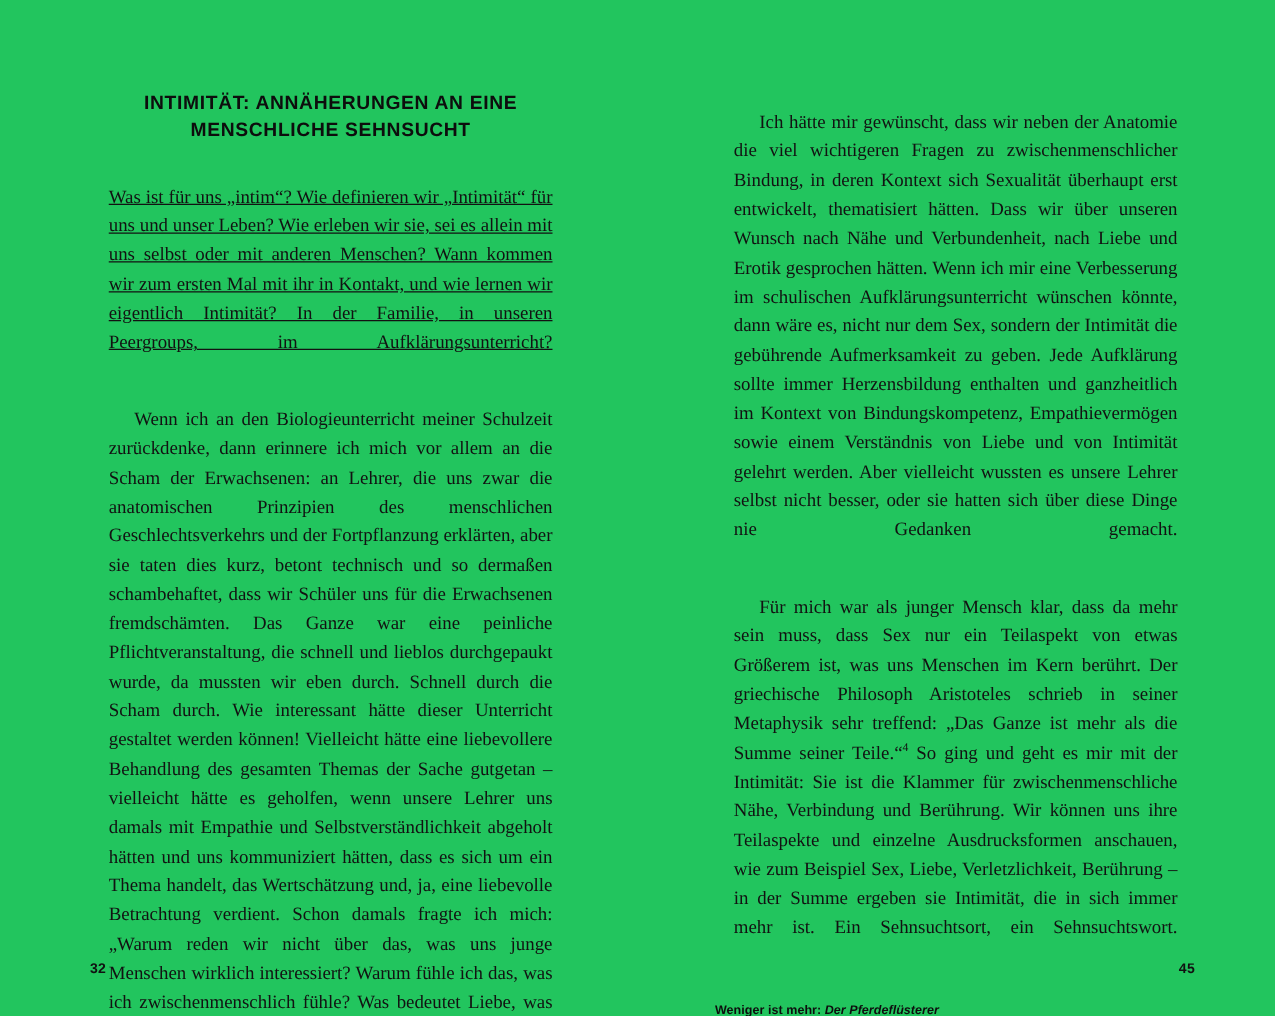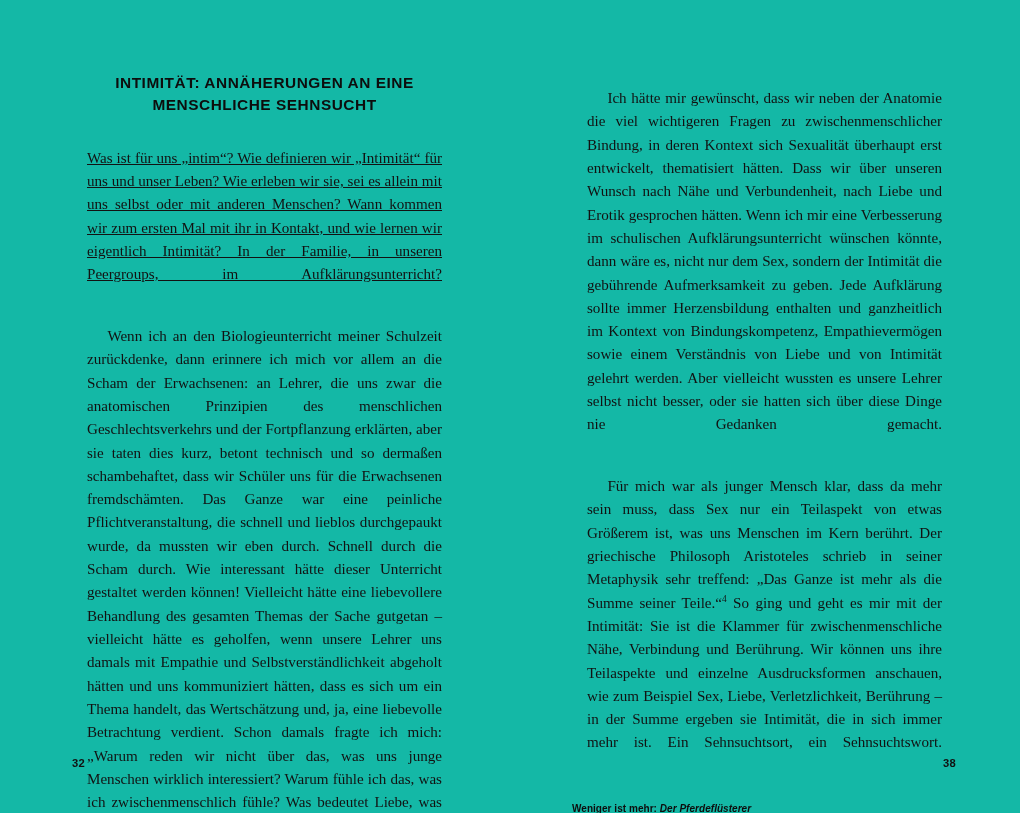--- a/index.html
+++ b/index.html
@@ -14,21 +14,21 @@
     overflow: hidden;
     font-family: "Liberation Serif", "DejaVu Serif", serif;
     color: #111111;
     -webkit-font-smoothing: antialiased;
   }
 
   .spread {
     position: relative;
     width: 1020px;
     height: 813px;
-    background: #14b8a6;
+    background: #22c55e;
   }
 
   
   .page {
     position: absolute;
     top: 0;
     height: 813px;
     box-sizing: border-box;
   }
   .page-left  { left: 0;   width: 510px; }
@@ -88,21 +88,21 @@
   
   sup.fn {
     font-size: 0.62em;
     vertical-align: super;
     line-height: 0;
   }
 
   
   .folio {
     position: absolute;
-    bottom: 44px;
+    bottom: 32px;
     font-family: "Liberation Sans", "DejaVu Sans", sans-serif;
     font-weight: 700;
     font-size: 11.2px;
     letter-spacing: 0.02em;
     color: #111111;
   }
   .folio-left  { left: 72px; }
   .folio-right { right: 64px; }
 
   
@@ -137,16 +137,16 @@
       <p class="body indent">Ich hätte mir gewünscht, dass wir neben der Anatomie die viel wichtigeren Fragen zu zwischenmenschlicher Bindung, in deren Kontext sich Sexualität überhaupt erst entwickelt, thematisiert hätten. Dass wir über unseren Wunsch nach Nähe und Verbundenheit, nach Liebe und Erotik gesprochen hätten. Wenn ich mir eine Verbesserung im schulischen Aufklärungsunterricht wünschen könnte, dann wäre es, nicht nur dem Sex, sondern der Intimität die gebührende Aufmerksamkeit zu geben. Jede Aufklärung sollte immer Herzensbildung enthalten und ganzheitlich im Kontext von Bindungskompetenz, Empathievermögen sowie einem Verständnis von Liebe und von Intimität gelehrt werden. Aber vielleicht wussten es unsere Lehrer selbst nicht besser, oder sie hatten sich über diese Dinge nie Gedanken gemacht.</p>
 
       <p class="body indent"><span>Für mich war als junger Mensch klar, dass da mehr sein muss, dass Sex nur ein Teilaspekt von etwas Größerem ist, was uns Menschen im Kern berührt. Der griechische Philosoph Aristoteles schrieb in seiner Metaphysik sehr treffend: „Das Ganze ist mehr als die Summe seiner Teile.“</span><sup class="fn">4</sup><span> So ging und geht es mir mit der Intimität: Sie ist die Klammer für zwischenmenschliche Nähe, Verbindung und Berührung. Wir können uns ihre Teilaspekte und einzelne Ausdrucksformen anschauen, wie zum Beispiel Sex, Liebe, Verletzlichkeit, Berührung – in der Summe ergeben sie Intimität, die in sich immer mehr ist. Ein Sehnsuchtsort, ein Sehnsuchtswort.</span></p>
 
       <h2 class="subhead"><span>Weniger ist mehr: </span><span class="work-title">Der Pferdeflüsterer</span></h2>
 
       <p class="body no-indent">Als Intimitätskoordinatorin werde ich oft gefragt, welche intimen Szenen denn meine Lieblingsszenen seien. Gibt es Liebes- oder Sexszenen, die ich besonders gelungen finde, die</p>
 
     </div>
 
-    <div class="folio folio-right">38</div>
+    <div class="folio folio-right">45</div>
   </div>
 
 </div>
 
 </body></html>

